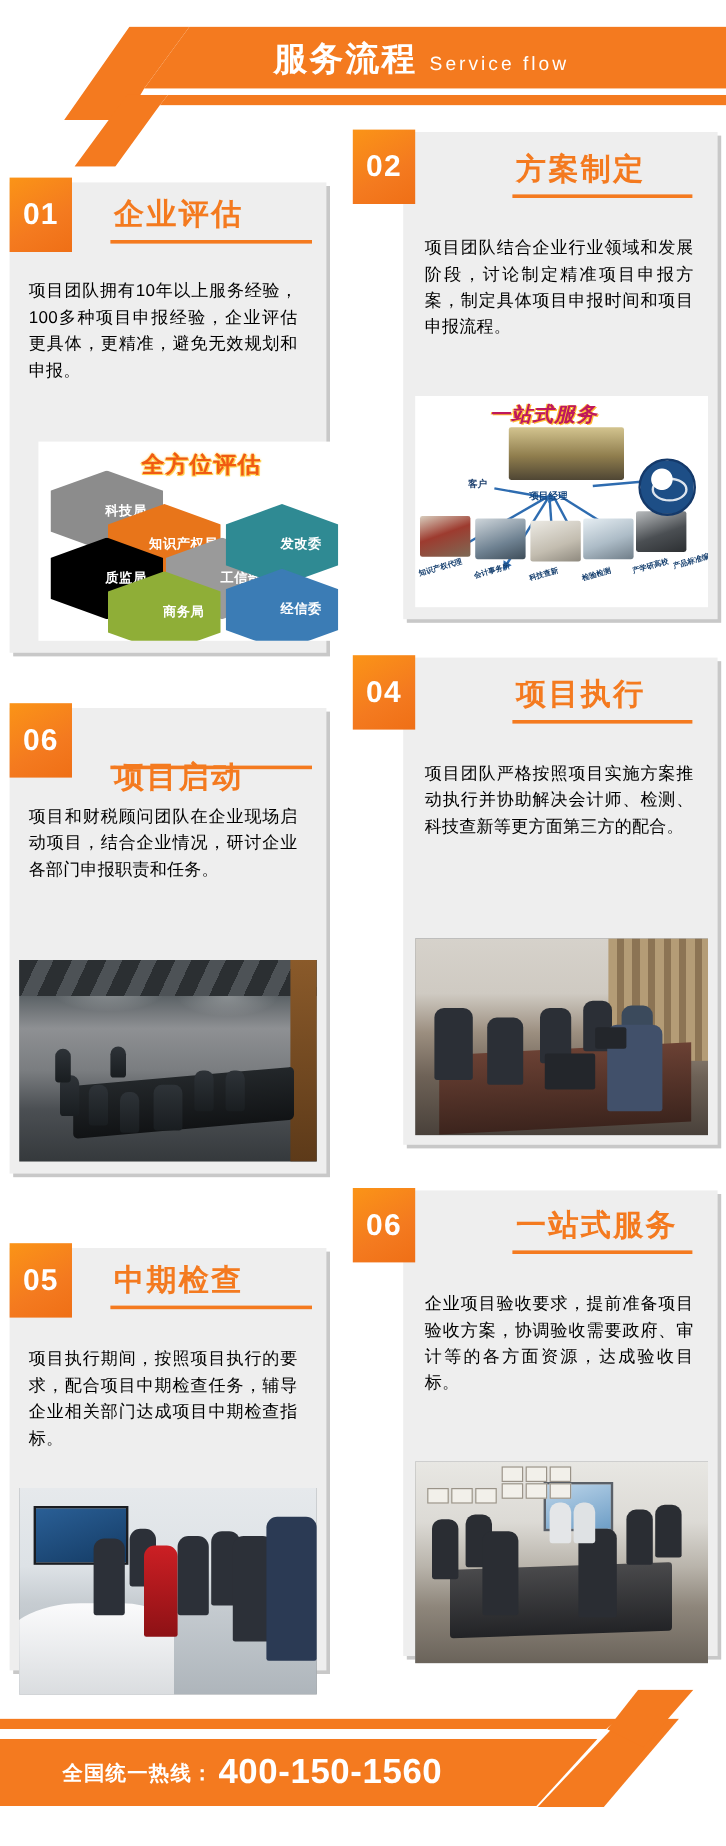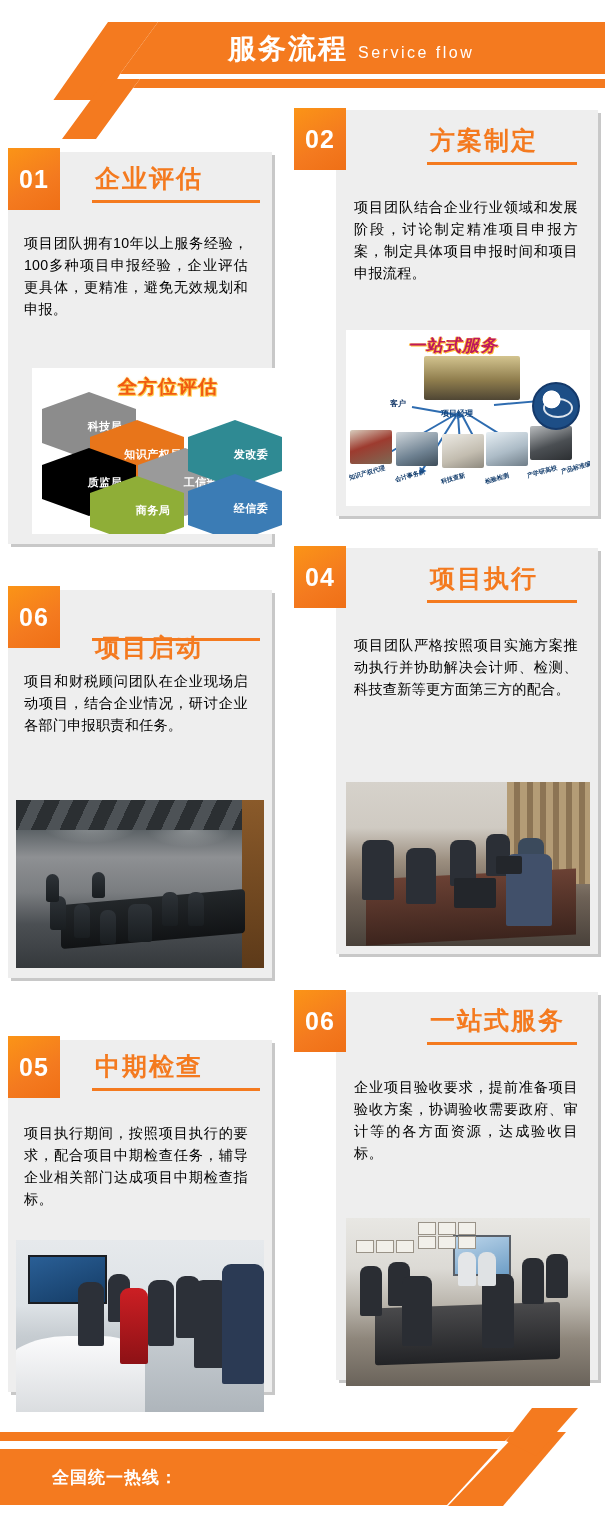--- a/index.html
+++ b/index.html
@@ -386,16 +386,17 @@
     </div>
   </div>
 
   <div class="footer">
     <div class="ft-stripe"></div>
     <div class="ft-band"></div>
     <div class="ft-wedge"></div>
     <div class="ft-wedge2"></div>
     <div class="ft-text">
       <span class="ft-label">全国统一热线：</span>
+      <span class="ft-phone">400-150-1560</span>
     </div>
   </div>
 
 </div>
 
 </body></html>

